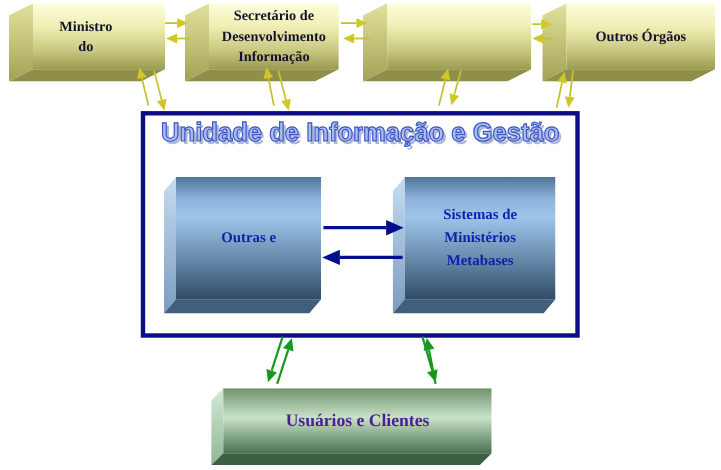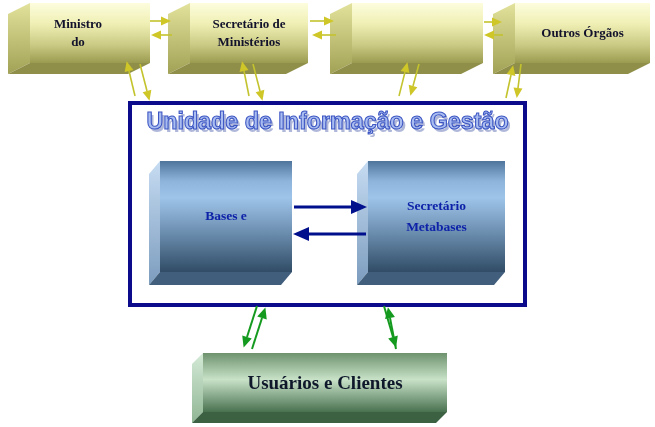--- a/index.html
+++ b/index.html
@@ -12,21 +12,21 @@
               font-size:24px;letter-spacing:0px;color:#A9BDF0;
               -webkit-text-stroke:1.1px #3D56C3;
               text-shadow:2.5px 2.5px 0 rgba(150,160,205,0.75);
               transform:scaleX(0.97);transform-origin:center;}
   .box3d{position:absolute;z-index:2;}
   .box3d svg{display:block;}
   .lbl{position:absolute;z-index:3;display:flex;flex-direction:column;justify-content:center;
        align-items:center;text-align:center;font-family:"Liberation Serif",serif;font-weight:bold;}
   .lbl-yellow{color:#12122C;font-size:13px;line-height:1.42;}
   .lbl-blue{color:#0D22A8;font-size:13.5px;line-height:1.55;}
-  .lbl-green{color:#0f172a;font-size:19px;}
+  .lbl-green{color:#4c1d95;font-size:16px;}
   .overlay{position:absolute;left:0;top:0;z-index:4;pointer-events:none;}
 </style>
 </head>
 <body>
 
 <div class="canvas">
 
   <svg width="0" height="0" style="position:absolute">
     <defs>
       <linearGradient id="gY" x1="0" y1="0" x2="0" y2="1">
@@ -79,21 +79,22 @@
 
   <div class="box3d" style="left:168px;top:3px;">
     <svg width="140" height="71">
       <polygon points="22,0 22,60 0,71 0,11" fill="url(#gYL)"></polygon>
       <polygon points="22,60 140,60 118,71 0,71" fill="#8F8F49"></polygon>
       <polygon points="22,0 140,0 140,60 22,60" fill="url(#gY)"></polygon>
     </svg>
   </div>
   <div class="lbl lbl-yellow" style="left:190px;top:3px;width:118px;height:60px;font-family:Liberation Serif, serif;">
     <div>Secretário de</div>
-    <div>Ministérios</div>
+    <div>Desenvolvimento</div>
+    <div>Informação</div>
   </div>
 
   <div class="box3d" style="left:330px;top:3px;">
     <svg width="153" height="71">
       <polygon points="22,0 22,60 0,71 0,11" fill="url(#gYL)"></polygon>
       <polygon points="22,60 153,60 131,71 0,71" fill="#8F8F49"></polygon>
       <polygon points="22,0 153,0 153,60 22,60" fill="url(#gY)"></polygon>
     </svg>
   </div>
 
@@ -109,32 +110,33 @@
   </div>
 
   <div class="box3d" style="left:149px;top:161px;">
     <svg width="143" height="124">
       <polygon points="11,0 11,111 0,124 0,13" fill="url(#gBL)"></polygon>
       <polygon points="11,111 143,111 132,124 0,124" fill="#415F7D"></polygon>
       <polygon points="11,0 143,0 143,111 11,111" fill="url(#gB)"></polygon>
     </svg>
   </div>
   <div class="lbl lbl-blue" style="left:160px;top:161px;width:132px;height:111px;">
-    <div>Bases e</div>
+    <div>Outras e</div>
   </div>
 
   <div class="box3d" style="left:357px;top:161px;">
     <svg width="148" height="124">
       <polygon points="11,0 11,111 0,124 0,13" fill="url(#gBL)"></polygon>
       <polygon points="11,111 148,111 137,124 0,124" fill="#415F7D"></polygon>
       <polygon points="11,0 148,0 148,111 11,111" fill="url(#gB)"></polygon>
     </svg>
   </div>
   <div class="lbl lbl-blue" style="left:368px;top:161px;width:137px;height:111px;">
-    <div>Secretário</div>
+    <div>Sistemas de</div>
+    <div>Ministérios</div>
     <div>Metabases</div>
   </div>
 
   <div class="box3d" style="left:192px;top:353px;">
     <svg width="255" height="70">
       <polygon points="11,0 11,59 0,70 0,11" fill="url(#gGL)"></polygon>
       <polygon points="11,59 255,59 244,70 0,70" fill="#3C6042"></polygon>
       <polygon points="11,0 255,0 255,59 11,59" fill="url(#gG)"></polygon>
     </svg>
   </div>

